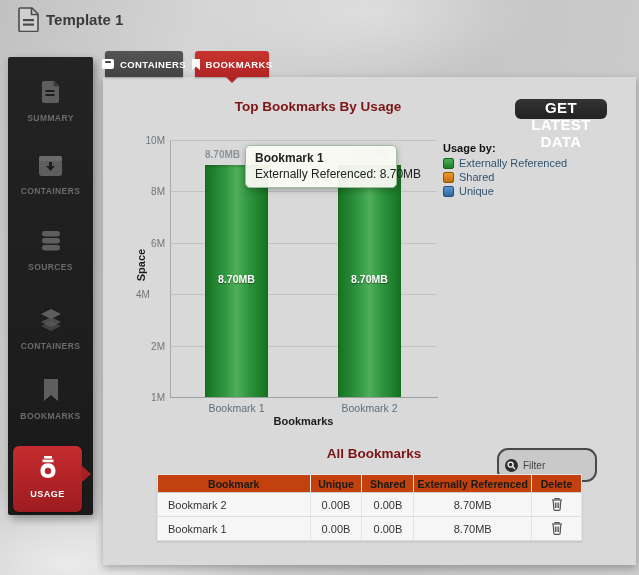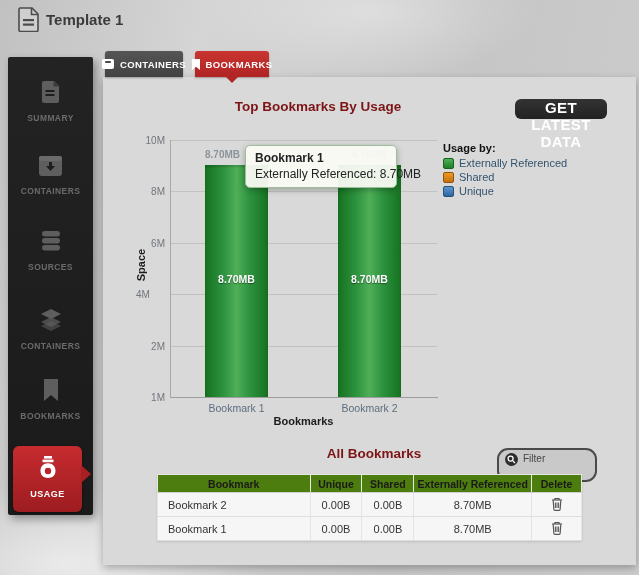--- a/index.html
+++ b/index.html
@@ -101,31 +101,31 @@
   .sw-green { background:linear-gradient(#4db056,#1f7e2a); border:1px solid #17621f; }
   .sw-orange { background:linear-gradient(#f09a28,#c1700d); border:1px solid #8f5408; }
   .sw-blue { background:linear-gradient(#5d97cd,#2e66a0); border:1px solid #24507e; }
   .legend-item .lbl { font-size:11px; color:#33536e; }
   
   .table-title { position:absolute; left:171px; top:369px; width:200px; text-align:center;
     font-size:13.5px; font-weight:bold; color:#7c1416; }
   .filter-wrap {
     position:absolute; left:394px; top:371px; width:100px; height:34px;
     background:#c9c9c9; border:2px solid #4a4a4a; border-radius:11px;
-    display:flex; align-items:flex-start; padding:3px 6px; gap:5px;
+    display:flex; align-items:center; padding:3px 6px; gap:5px;
   }
   .filter-icon { width:13px; height:13px; border-radius:50%; background:#2d2d2d; flex:none;
     display:flex; align-items:center; justify-content:center; }
   .filter-input { flex:1; min-width:0; border:none; outline:none; background:transparent;
     font-family:"Liberation Sans",sans-serif; font-size:10px; color:#333; }
   .filter-input::placeholder { color:#454545; opacity:1; }
   .bm-table { position:absolute; left:54px; top:397px; width:425px; border-collapse:collapse;
     background:#f7f7f7; border:1px solid #e6e6e6; box-shadow:0 1px 2px rgba(0,0,0,.12); }
   .bm-table th { height:18px; font-size:10.5px; font-weight:bold; color:#1a1a1a; text-align:center;
-    border-bottom:1px solid #cfcfcf; border-right:1px solid #e8e8e8; background:#4d7c0f; }
+    border-bottom:1px solid #cfcfcf; border-right:1px solid #e8e8e8; background:#c2410c; }
   .bm-table td { height:24px; font-size:11px; color:#333; text-align:center;
     border-bottom:1px solid #dedede; border-right:1px solid #e4e4e4; background:#f6f6f6; }
   .bm-table th:last-child, .bm-table td:last-child { border-right:none; }
   .bm-table td.name { text-align:left; padding-left:10px; }
   .col-bookmark { width:153px; } .col-unique { width:52px; } .col-shared { width:52px; }
   .col-ext { width:118px; } .col-del { width:50px; }
   .trash-btn { display:inline-block; cursor:pointer; line-height:0; }
 </style>
 </head>
 <body>

